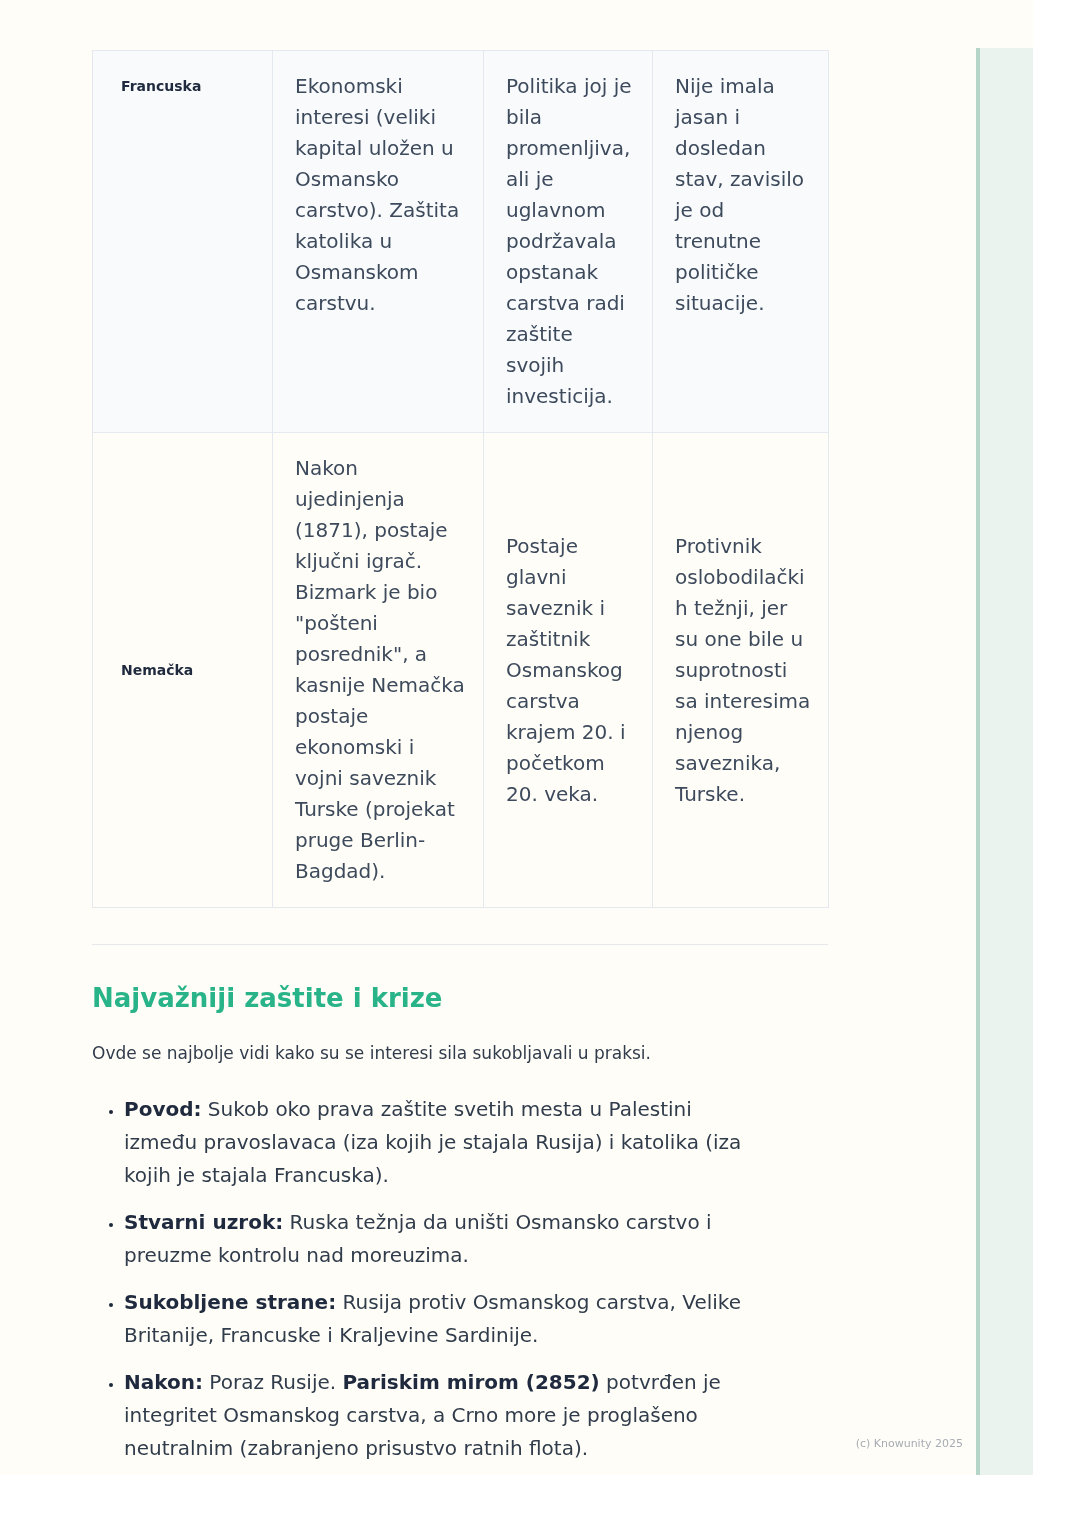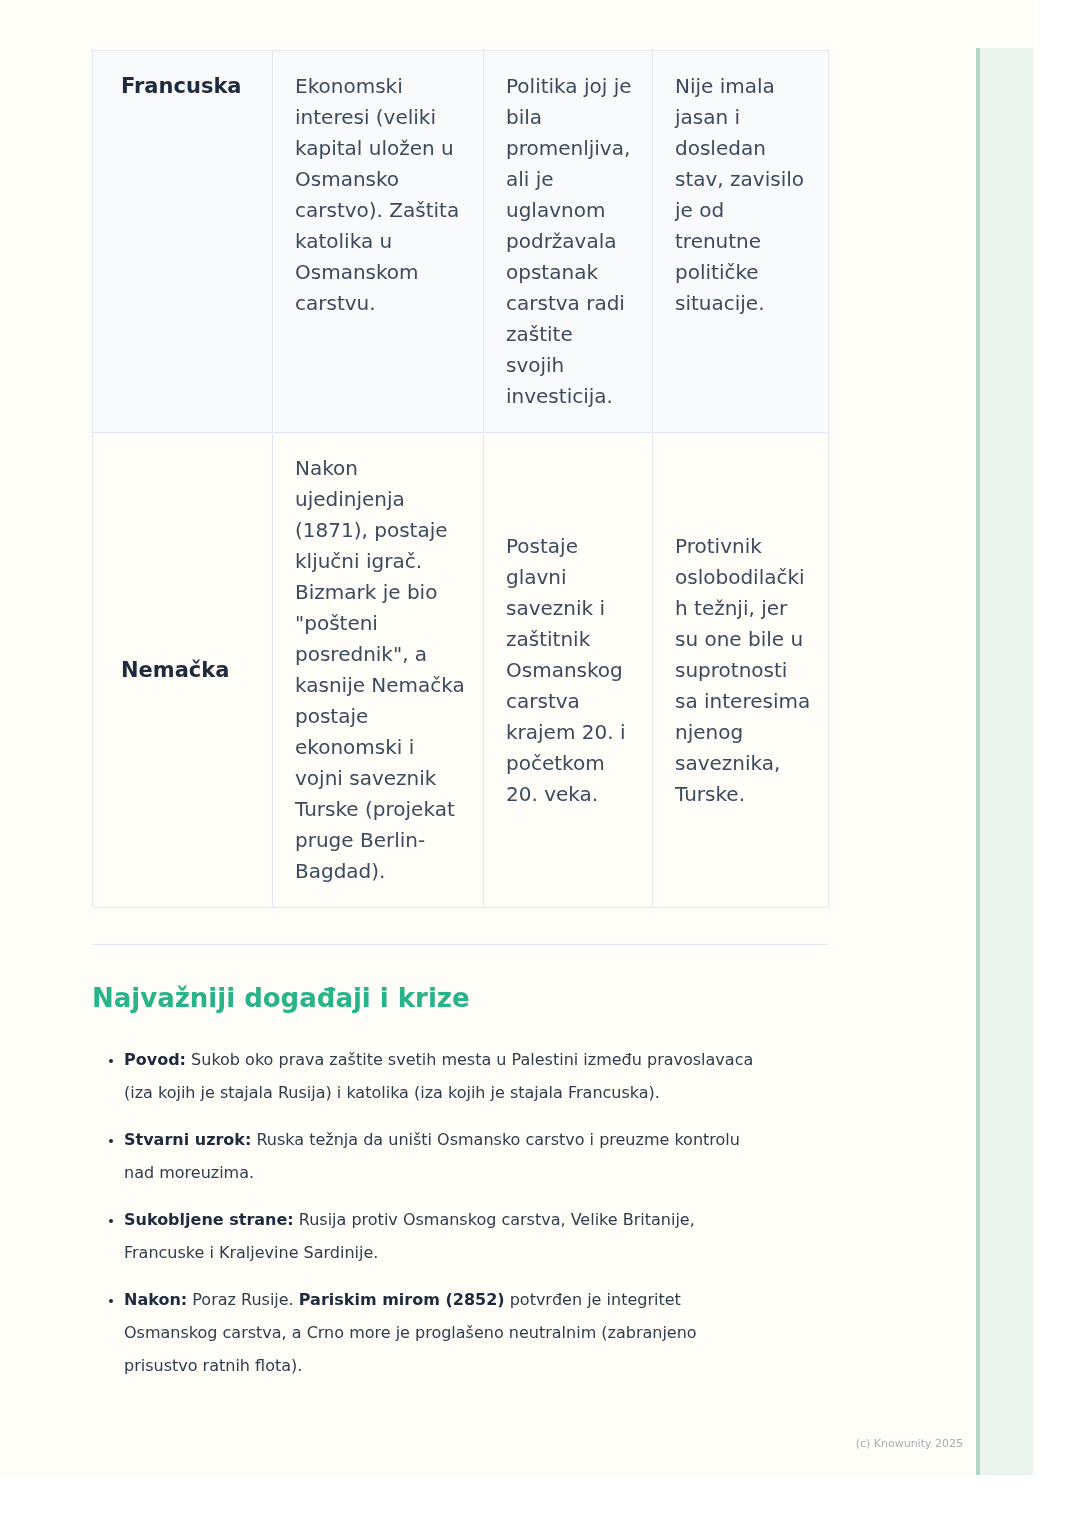--- a/index.html
+++ b/index.html
@@ -16,35 +16,35 @@
     --text-footer:#a6acb4;
     --hr-color:#e5e7eb;
   }
   *{margin:0;padding:0;box-sizing:border-box;}
   html,body{width:1080px;height:1528px;background:#ffffff;font-family:"DejaVu Sans","Liberation Sans",sans-serif;}
   .sheet{position:absolute;left:0;top:0;width:1033px;height:1475px;background:var(--sheet-bg);overflow:hidden;}
   .stripe{position:absolute;left:976px;top:48px;width:57px;height:1427px;background:var(--stripe-fill);border-left:4px solid var(--stripe-edge);}
   .content{position:absolute;left:92px;top:0;width:736px;}
   table.powers{border-collapse:collapse;margin-top:50px;width:736px;table-layout:fixed;}
   table.powers td{border:1px solid var(--table-border);padding:20px 16px 20px 22px;font-size:20px;line-height:31px;color:var(--text-table);word-wrap:break-word;}
-  table.powers td.country{font-weight:bold;color:var(--text-bold);font-size:21px;padding-left:28px;}
+  table.powers td.country{font-weight:bold;color:var(--text-bold);font-size:14px;padding-left:28px;}
   table.powers col.c1{width:180px;}
   table.powers col.c2{width:211px;}
   table.powers col.c3{width:169px;}
   table.powers col.c4{width:176px;}
   table.powers tr.row-0{height:350px;}
   table.powers tr.row-0 td{vertical-align:top;background:var(--row-alt-bg);}
   table.powers tr.row-1{height:432px;}
   table.powers tr.row-1 td{vertical-align:middle;background:transparent;}
   hr.divider{border:none;border-top:1px solid var(--hr-color);margin-top:36px;width:736px;}
   h2.section{margin-top:34px;font-size:26px;line-height:38px;font-weight:600;color:var(--accent-h2);letter-spacing:0;}
   p.intro{margin-top:22px;font-size:17px;line-height:28px;color:var(--text-body);}
   h3.subsection{margin-top:46px;font-size:21px;line-height:30px;font-weight:600;color:var(--accent-h3);}
   ul.bullets{margin-top:26px;padding-left:32px;width:672px;list-style:disc outside;}
-  ul.bullets li{font-size:16px;line-height:33px;color:var(--text-body);margin-bottom:14px;}
+  ul.bullets li{font-size:20px;line-height:33px;color:var(--text-body);margin-bottom:14px;}
   ul.bullets li::marker{color:var(--text-bold);font-size:14px;}
   ul.bullets .b{font-weight:bold;color:var(--text-bold);}
   .footer{position:absolute;top:1437px;right:70px;font-size:11px;color:var(--text-footer);z-index:2;}
 </style>
 </head>
 <body>
 
 <div class="sheet">
   <div class="stripe"></div>
 
@@ -68,22 +68,23 @@
             <td class="country">Nemačka</td>
             <td>Nakon ujedinjenja (1871), postaje ključni igrač. Bizmark je bio "pošteni posrednik", a kasnije Nemačka postaje ekonomski i vojni saveznik Turske (projekat pruge Berlin-Bagdad).</td>
             <td>Postaje glavni saveznik i zaštitnik Osmanskog carstva krajem 20. i početkom 20. veka.</td>
             <td>Protivnik oslobodilačkih težnji, jer su one bile u suprotnosti sa interesima njenog saveznika, Turske.</td>
           </tr>
         </tbody>
     </table>
 
     <hr class="divider">
 
-    <h2 class="section">Najvažniji događaji i krize</h2>
+    <h2 class="section">Najvažniji zaštite i krize</h2>
 
+    <p class="intro">Ovde se najbolje vidi kako su se interesi sila sukobljavali u praksi.</p>
 
 
     <ul class="bullets" id="bullet-list">
         <li><span class="b">Povod:</span><span> Sukob oko prava zaštite svetih mesta u Palestini između pravoslavaca (iza kojih je stajala Rusija) i katolika (iza kojih je stajala Francuska).</span></li>
         <li><span class="b">Stvarni uzrok:</span><span> Ruska težnja da uništi Osmansko carstvo i preuzme kontrolu nad moreuzima.</span></li>
         <li><span class="b">Sukobljene strane:</span><span> Rusija protiv Osmanskog carstva, Velike Britanije, Francuske i Kraljevine Sardinije.</span></li>
         <li><span class="b">Nakon:</span><span> Poraz Rusije. </span><span class="b">Pariskim mirom (2852)</span><span> potvrđen je integritet Osmanskog carstva, a Crno more je proglašeno neutralnim (zabranjeno prisustvo ratnih flota).</span></li>
       </ul>
 
   </div>

